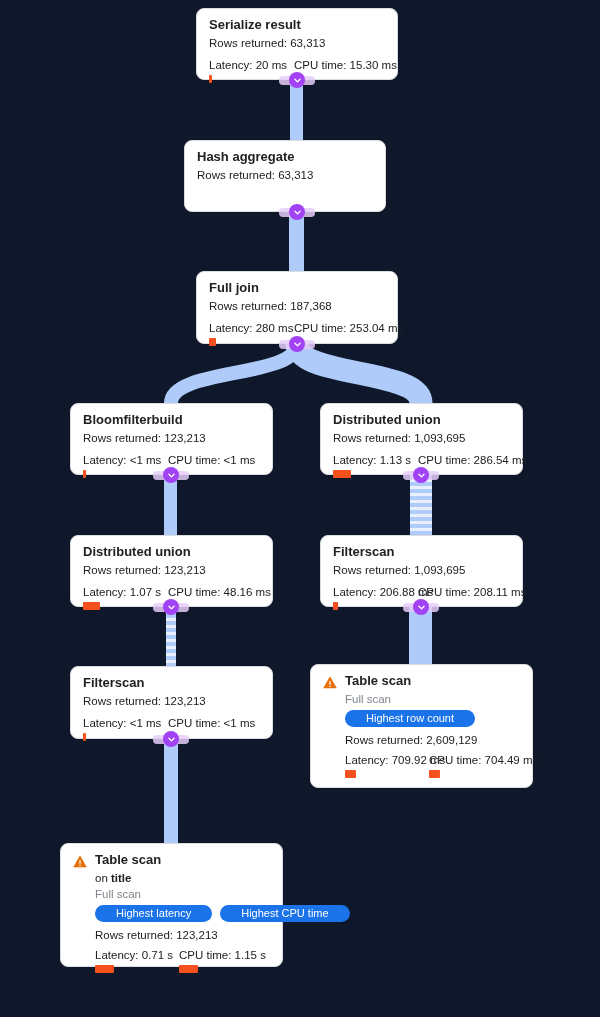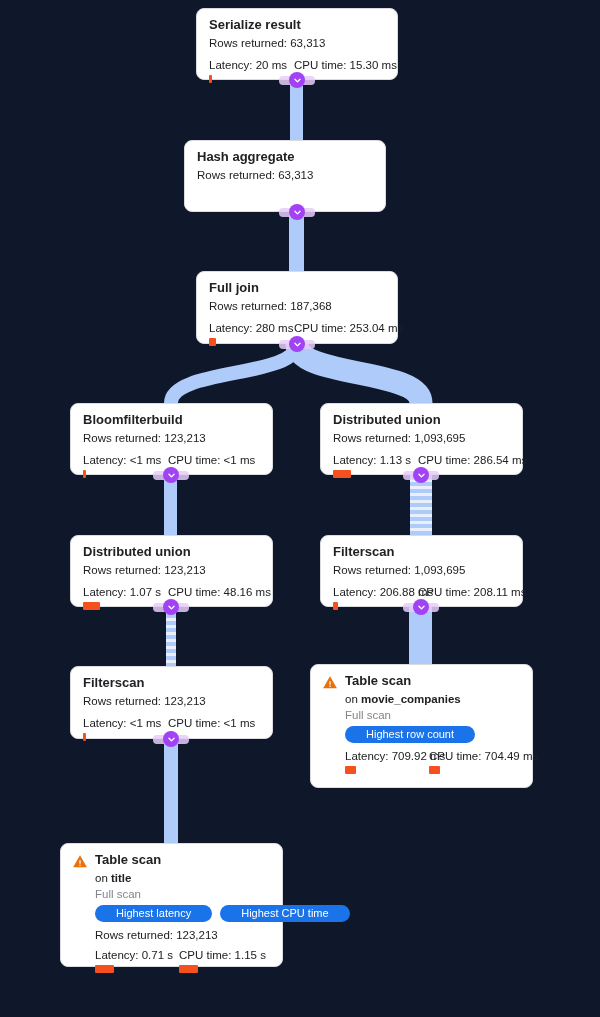--- a/index.html
+++ b/index.html
@@ -176,27 +176,25 @@
       </div>
     </div>
   </div>
 
   <div class="node ts" style="left:310px;top:664px;width:223px;height:124px;">
     <svg class="warn" viewBox="0 0 24 24">
       <path d="M1 21h22L12 2 1 21z" fill="#e8710a"></path>
       <path d="M11 10h2v5.5h-2zM11 17h2v2h-2z" fill="#fff"></path>
     </svg>
     <div class="title">Table scan</div>
-    <div class="online">
-      <span>on </span><span class="tname">movie_companies</span>
-    </div>
     <div class="scan-type">Full scan</div>
     <div class="badges">
       <span class="badge">Highest row count</span>
     </div>
+    <div class="rows" style="margin-bottom:5px;">Rows returned: 2,609,129</div>
     <div class="metrics">
       <div class="metric">
         <div class="mlabel">Latency: 709.92 ms</div>
         <div class="mbar" style="width: 11px;"></div>
       </div>
       <div class="metric">
         <div class="mlabel">CPU time: 704.49 ms</div>
         <div class="mbar" style="width: 11px;"></div>
       </div>
     </div>

